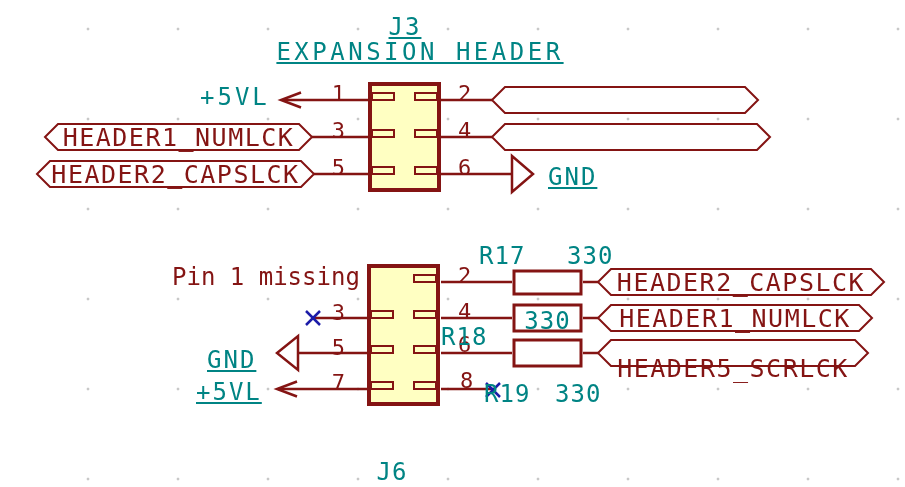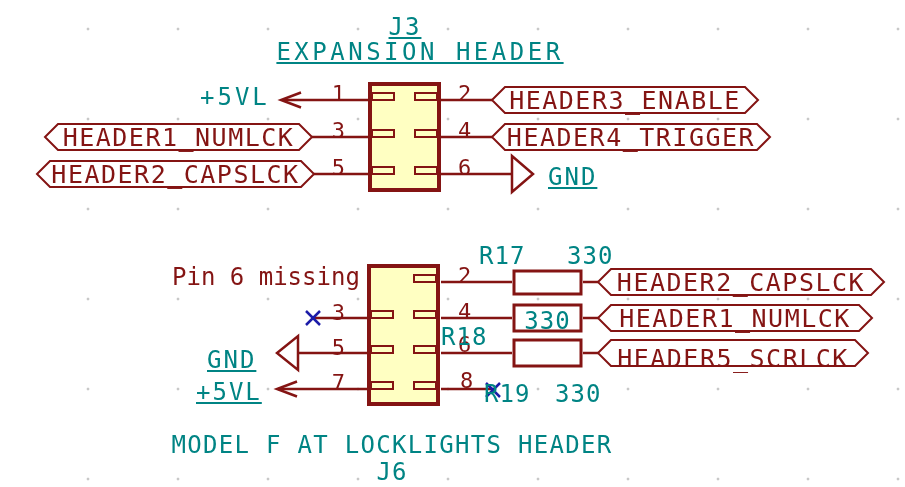--- a/index.html
+++ b/index.html
@@ -125,24 +125,22 @@
 
   <div class="t pin-num pn-r" style="left:315px; top:82px;">1</div>
   <div class="t pin-num pn-r" style="left:315px; top:119px;">3</div>
   <div class="t pin-num pn-r" style="left:315px; top:156px;">5</div>
   <div class="t pin-num pn-l" style="left:458px; top:82px;">2</div>
   <div class="t pin-num pn-l" style="left:458px; top:119px;">4</div>
   <div class="t pin-num pn-l" style="left:458px; top:156px;">6</div>
 
   <div class="hiertext" style="left:58px;  top:125px; width:241px; height:24px;">HEADER1_NUMLCK</div>
   <div class="hiertext" style="left:50px;  top:162px; width:251px; height:24px;">HEADER2_CAPSLCK</div>
-  <div class="hiertext" style="left:505px; top:88px;  width:240px; height:24px;">HEADER3_ENABLE</div>
-  <div class="hiertext" style="left:505px; top:125px; width:252px; height:24px;">HEADER4_TRIGGER</div>
 
-  <div class="t maroon fs24 ls0" style="left:172px; top:264px;">Pin 6 missing</div>
+  <div class="t maroon fs24 ls0" style="left:172px; top:264px;">Pin 1 missing</div>
 
   <div class="t teal fs24 ls2" style="left:207px; top:347px;">GND</div>
   <div class="t teal fs24 ls2" style="left:196px; top:379px;">+5VL</div>
 
   <div class="t pin-num pn-r" style="left:315px; top:301px;">3</div>
   <div class="t pin-num pn-r" style="left:315px; top:336px;">5</div>
   <div class="t pin-num pn-r" style="left:315px; top:371px;">7</div>
   <div class="t pin-num pn-l" style="left:458px; top:264px;">2</div>
   <div class="t pin-num pn-l" style="left:458px; top:300px;">4</div>
   <div class="t pin-num pn-l" style="left:458px; top:333px;">6</div>
@@ -150,18 +148,17 @@
 
   <div class="t teal fs24 ls1" style="left:479px; top:243px;">R17</div>
   <div class="t teal fs24 ls1" style="left:567px; top:243px;">330</div>
   <div class="t teal fs24 ls1" style="left:441px; top:324px;">R18</div>
   <div class="resval" style="left:512px; top:307px; width:71px;">330</div>
   <div class="t teal fs24 ls1" style="left:484px; top:381px;">R19</div>
   <div class="t teal fs24 ls1" style="left:555px; top:381px;">330</div>
 
   <div class="hiertext" style="left:611px; top:270px; width:260px; height:24px;">HEADER2_CAPSLCK</div>
   <div class="hiertext" style="left:611px; top:306px; width:248px; height:24px;">HEADER1_NUMLCK</div>
-  <div class="hiertext" style="left:611px; top:346px; width:244px; height:24px;">HEADER5_SCRLCK</div>
+  <div class="hiertext" style="left:611px; top:356px; width:244px; height:24px;">HEADER5_SCRLCK</div>
 
-  <div class="t teal fs24 ls13 ctr" style="left:392px; top:432px;">MODEL F AT LOCKLIGHTS HEADER</div>
   <div class="t teal fs24 ls1 ctr" style="left:392px; top:459px;">J6</div>
 
 </div>
 
 </body></html>

